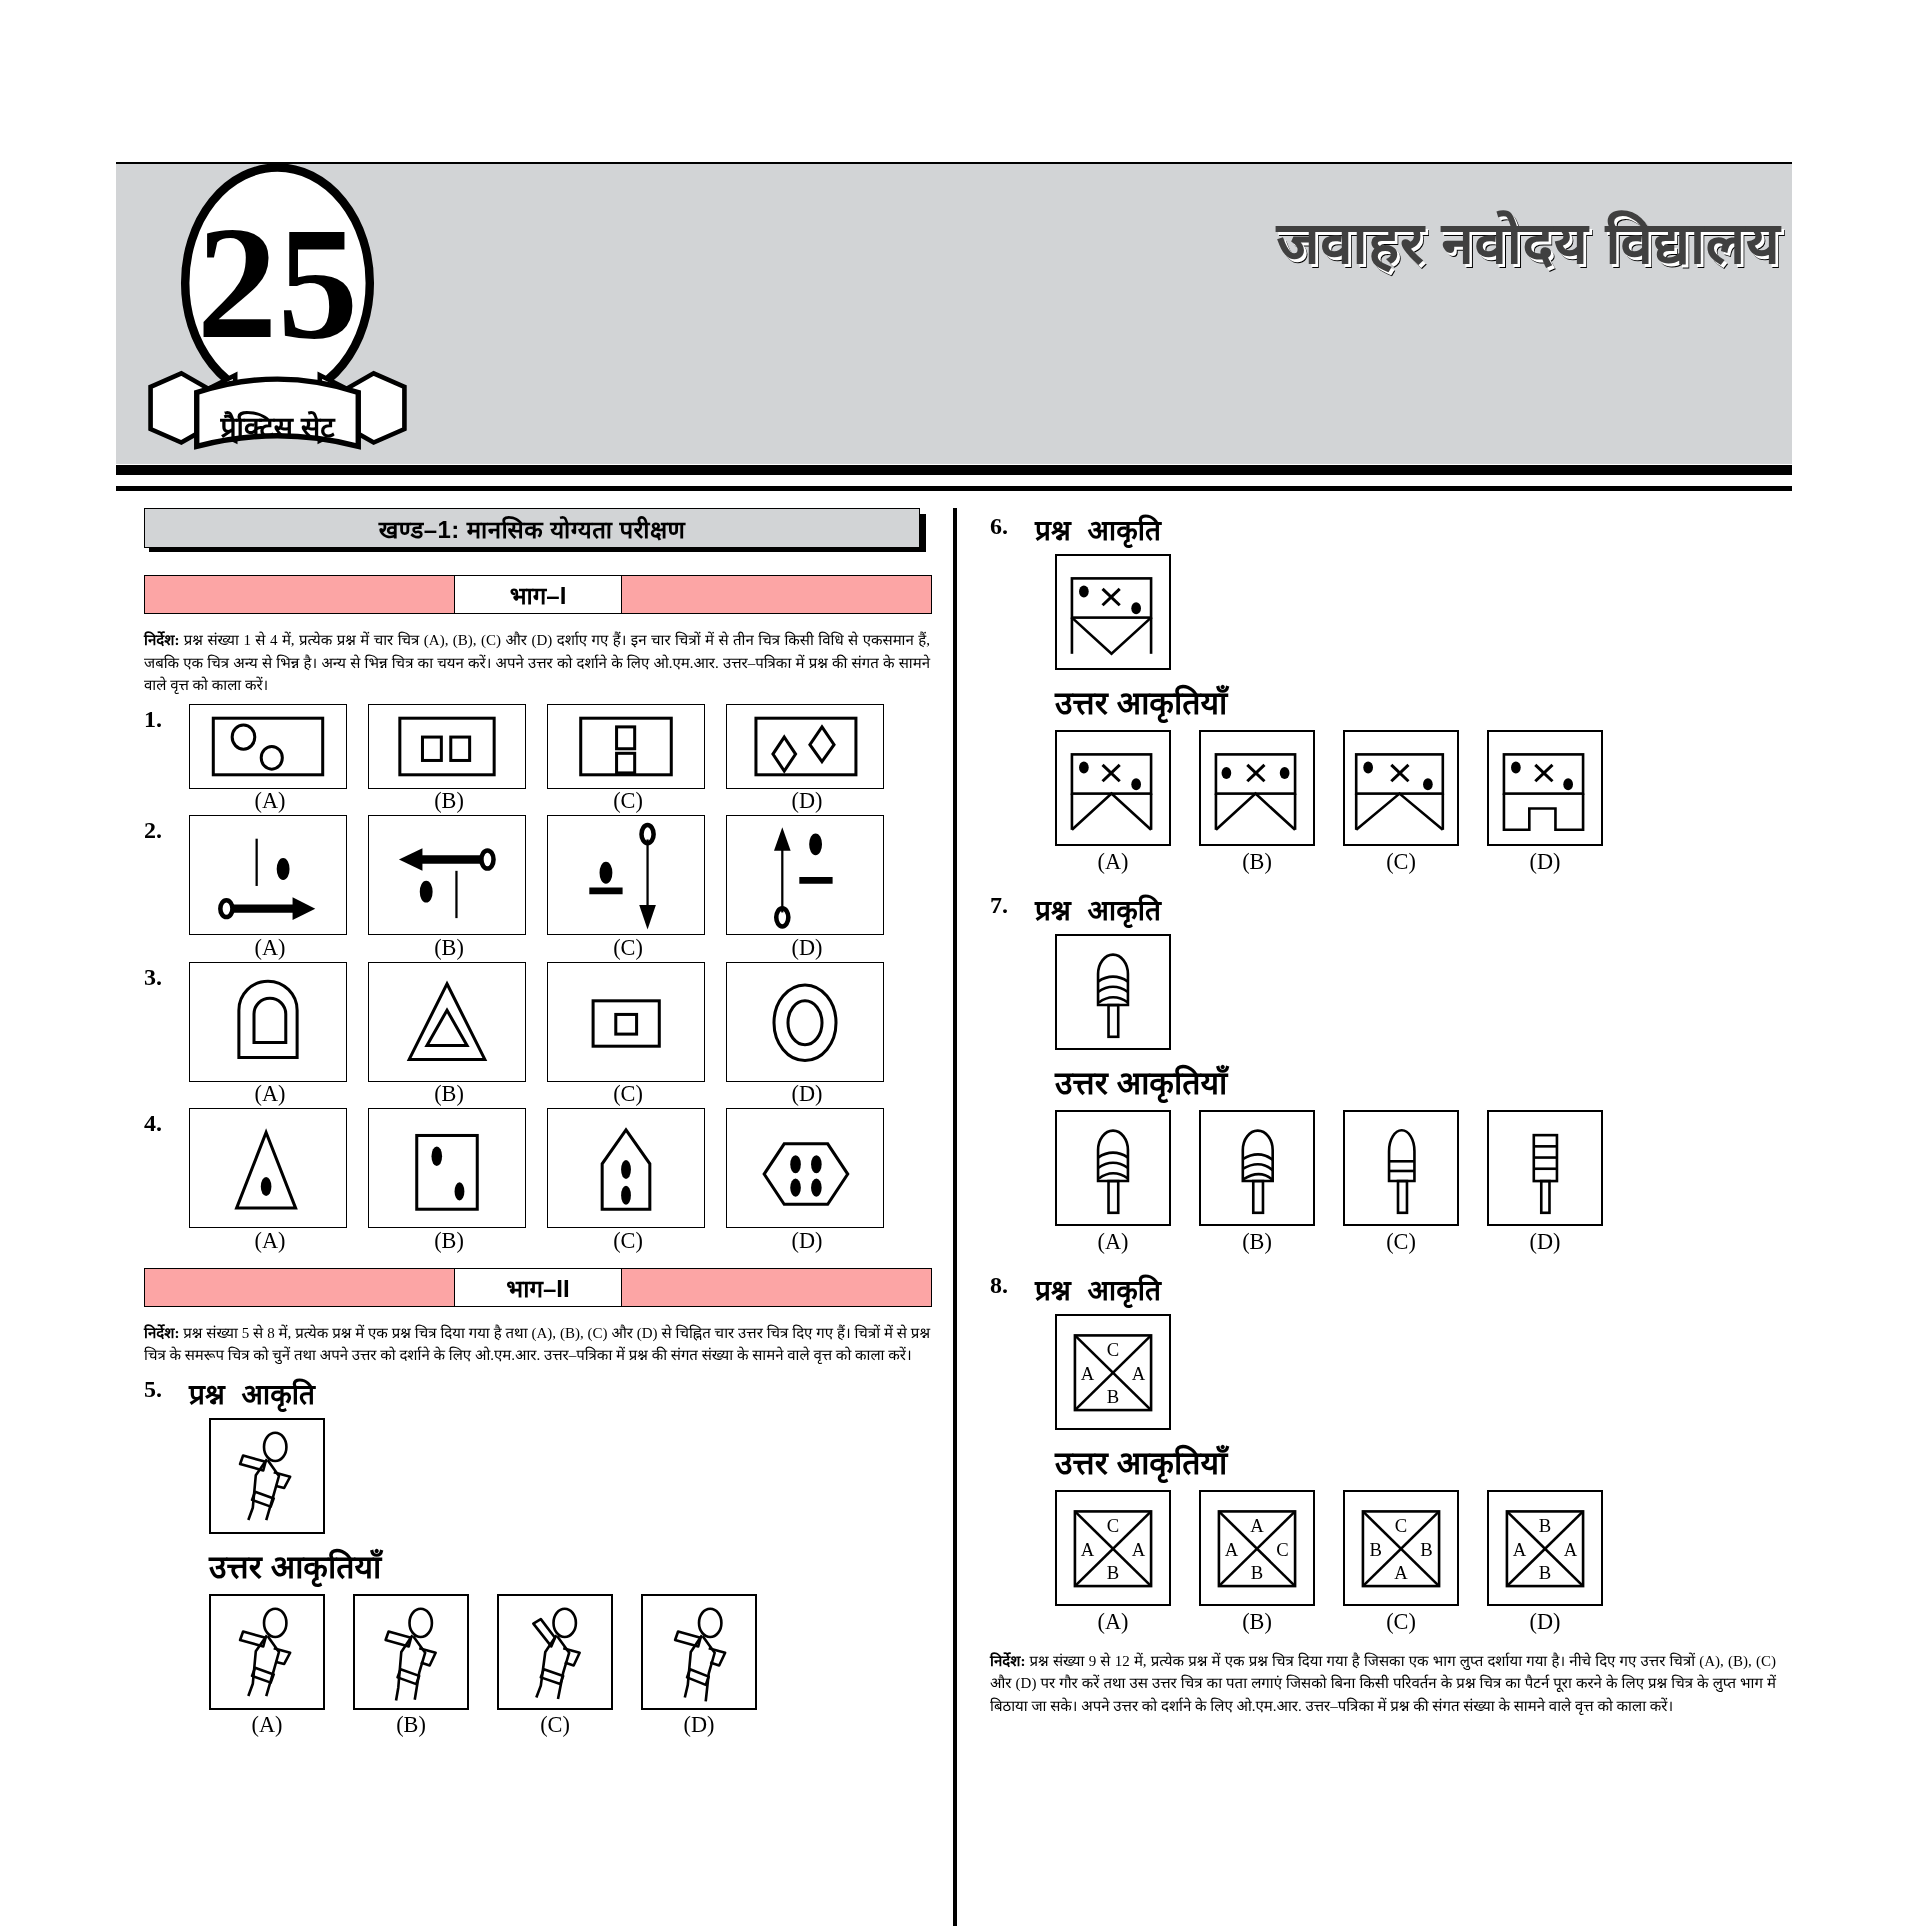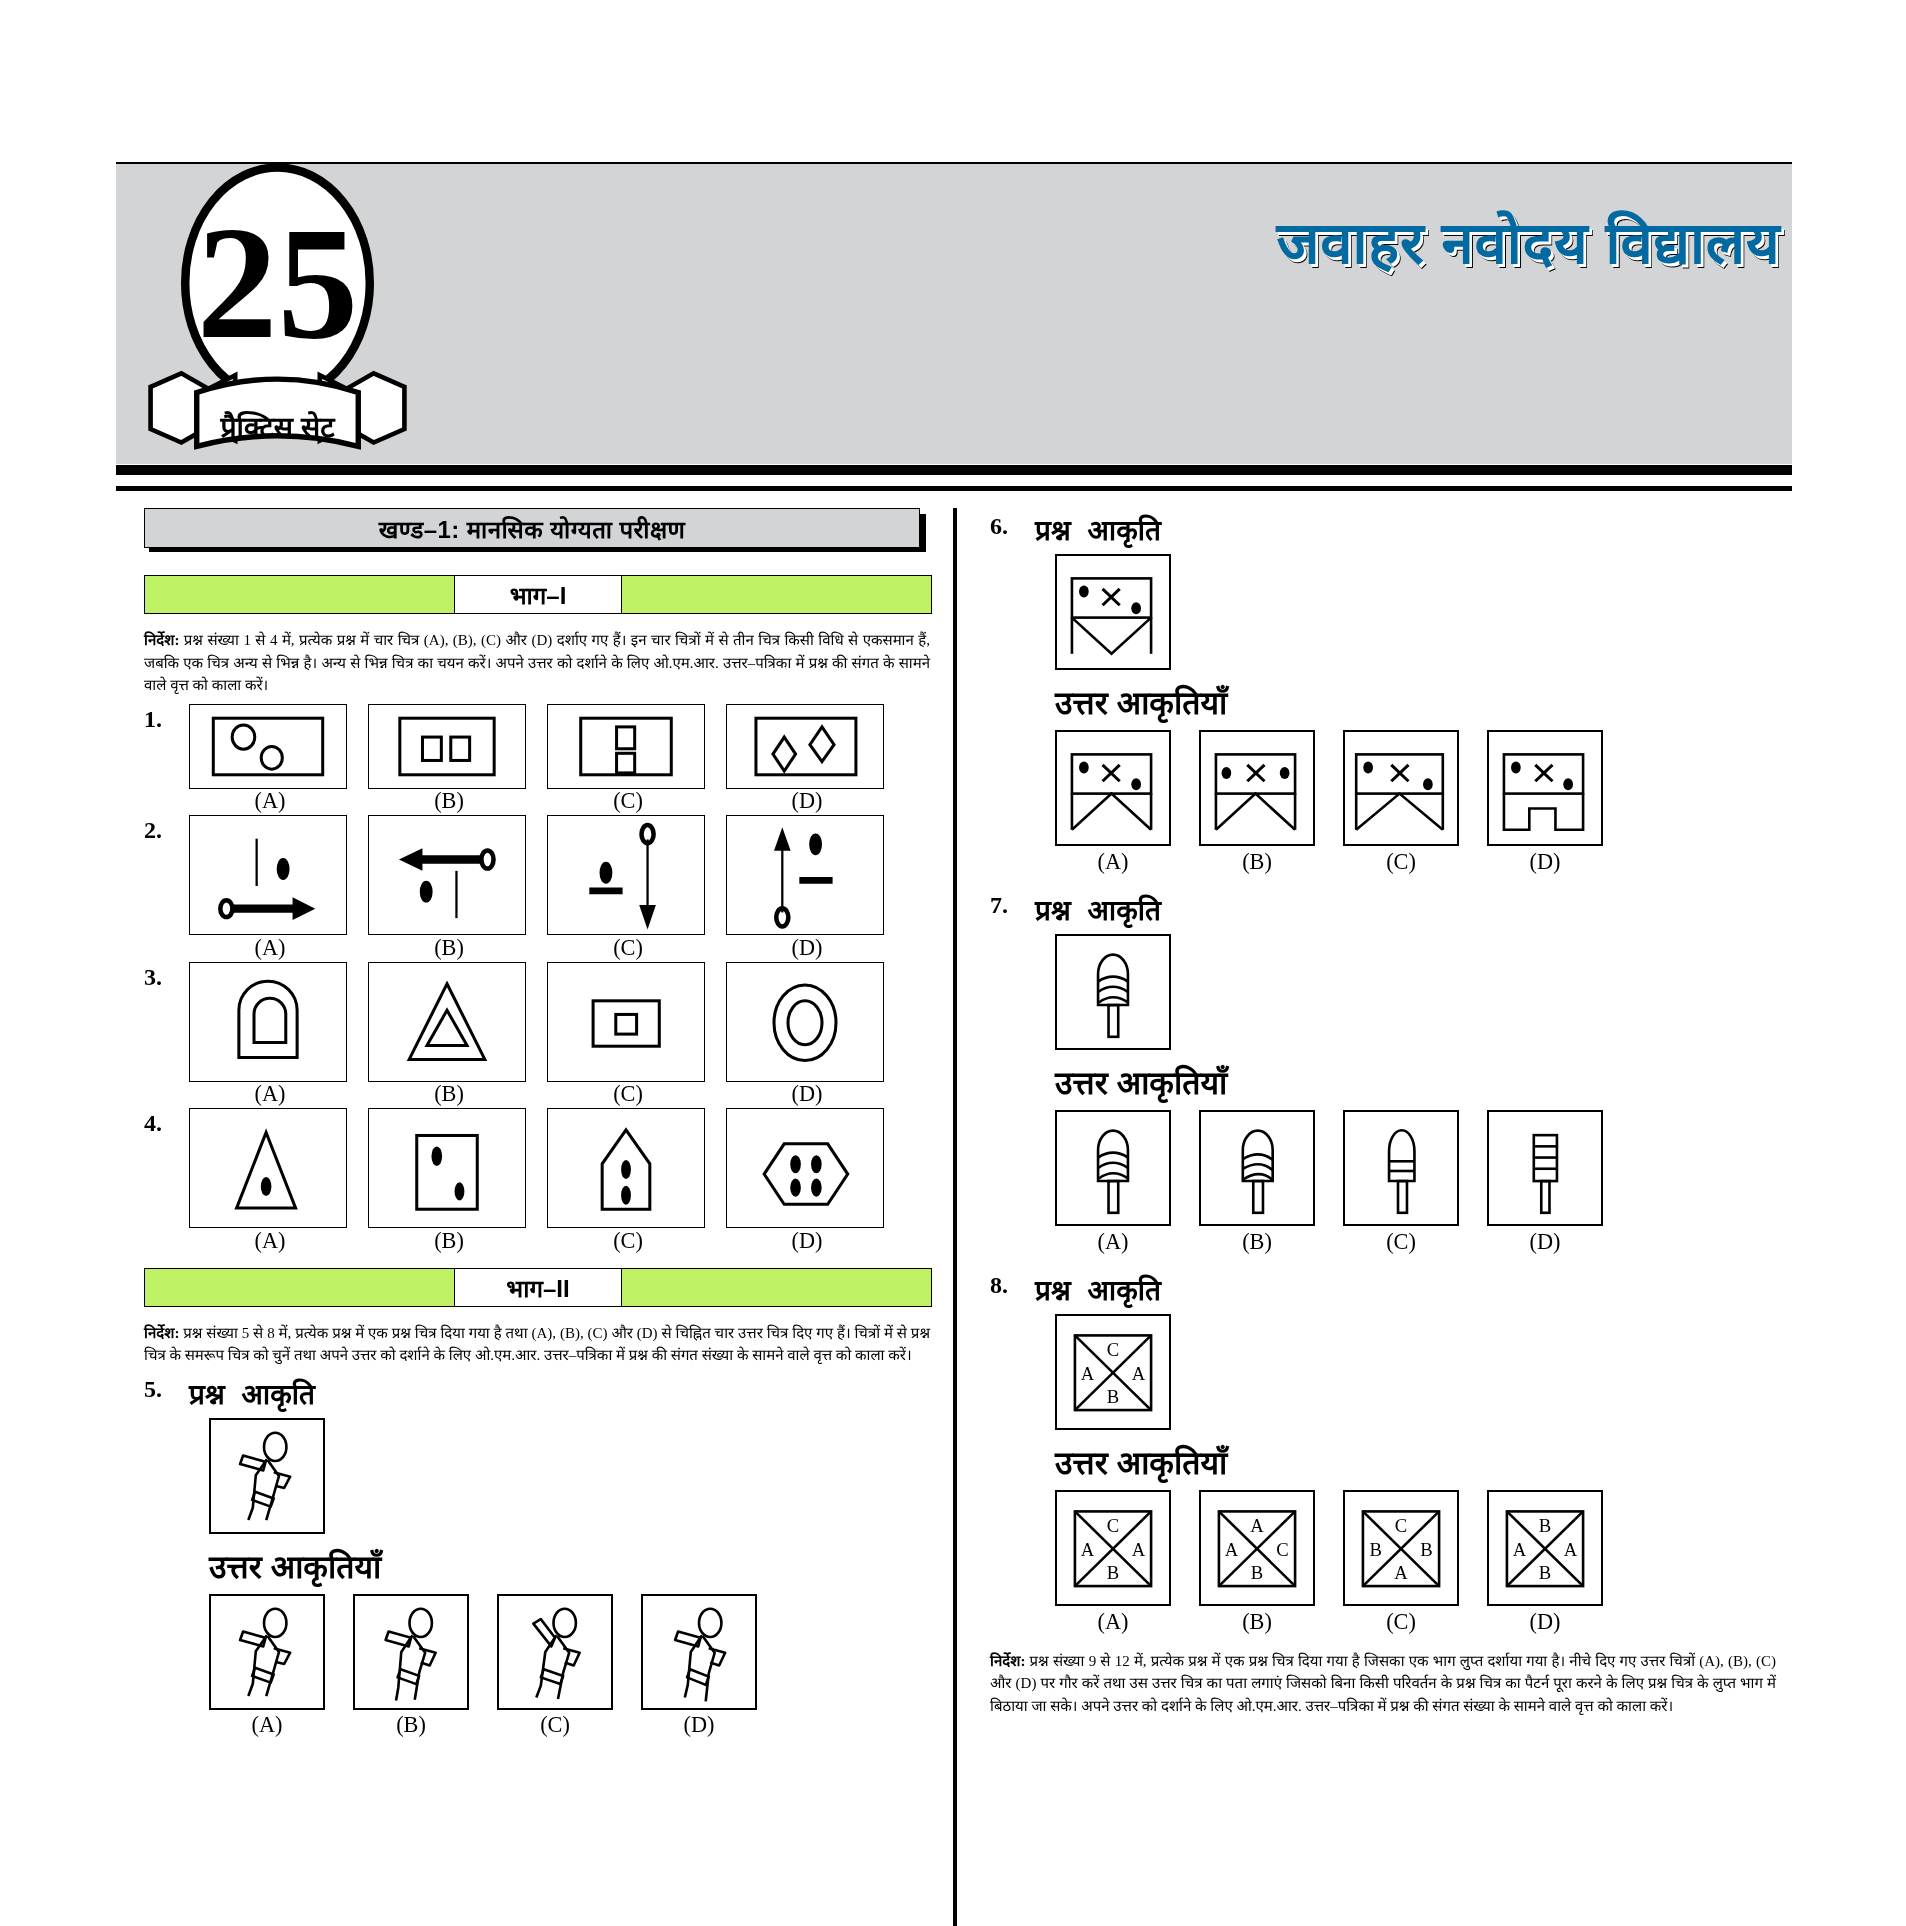--- a/index.html
+++ b/index.html
@@ -20,21 +20,21 @@
     position:absolute;left:23px;top:-7.7px;width:277px;height:300px;
   }
   .title-wrap{
     position:absolute;right:11.6px;top:46px;width:1040px;
     text-align:right;
     font-family:"Liberation Sans","DejaVu Sans",sans-serif;
   }
   .title-line{
     font-size:58px;font-weight:bold;line-height:1.14;
     letter-spacing:0.8px;
-    color:#0369a1;
+    color:#404040;
     text-shadow: 2.7px 2.7px 0 #ffffff, 3.5px 3.5px 0 #000000;
   }
   .rule-thick{
     position:absolute;left:116px;top:465px;width:1676px;height:10px;background:#000;
   }
   .rule-thin{
     position:absolute;left:116px;top:486px;width:1676px;height:5px;background:#000;
   }
 
   
@@ -58,21 +58,21 @@
     display:flex;align-items:center;justify-content:center;
   }
   .section-head .txt{
     font-family:"Liberation Sans","DejaVu Sans",sans-serif;
     font-size:24px;font-weight:bold;letter-spacing:0.4px;
   }
 
   
   .part-bar{
     position:relative;width:786px;height:37px;
-    border:1.9px solid #000;background:#bef264;
+    border:1.9px solid #000;background:#fca5a5;
     display:flex;align-items:stretch;margin-bottom:13px;
   }
   .part-bar .sp{flex:1;}
   .part-bar .mid{
     width:166px;background:#fff;border-left:1.9px solid #000;border-right:1.9px solid #000;
     display:flex;align-items:center;justify-content:center;
     font-family:"Liberation Sans","DejaVu Sans",sans-serif;
     font-size:24px;font-weight:bold;
   }
   .part-bar .sp-right{flex:1.0;}

